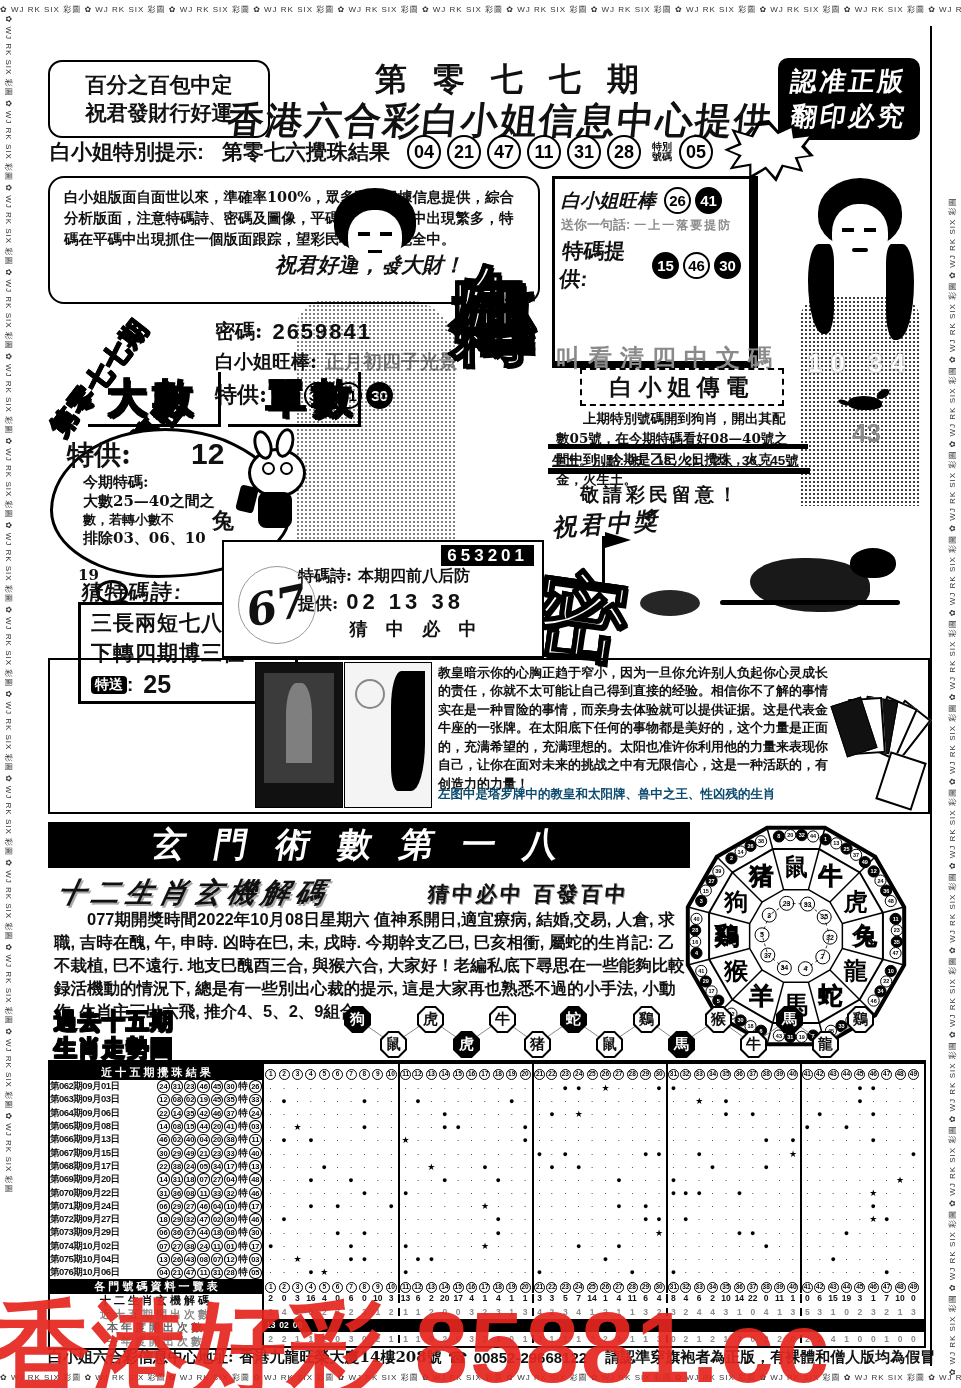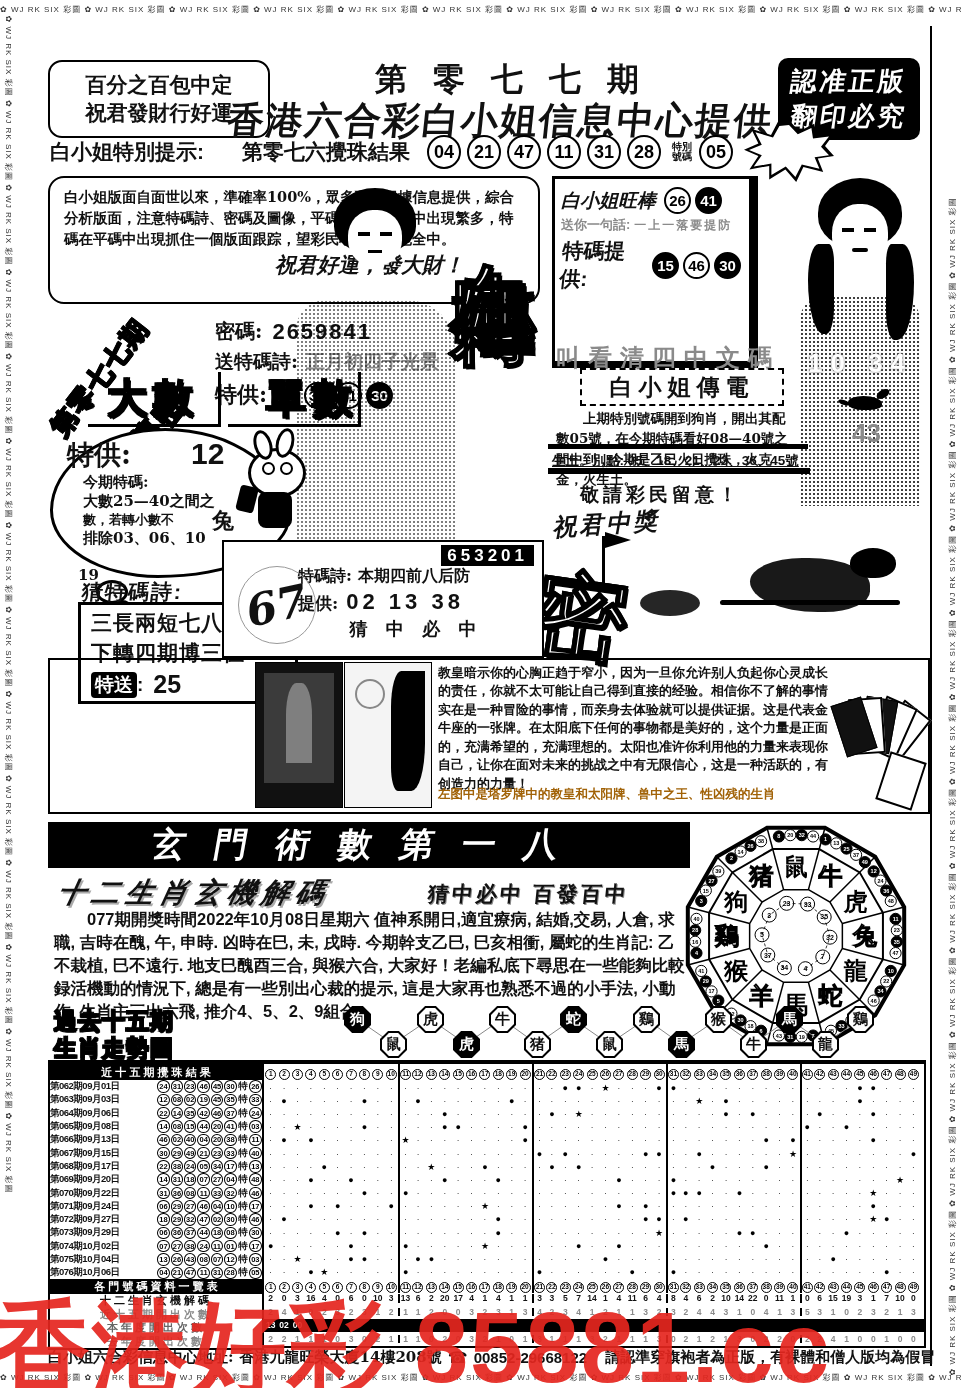--- a/index.html
+++ b/index.html
@@ -69,21 +69,21 @@
 <div class="abs b serif" style="left:280px;top:58px;width:480px;text-align:center;font-size:32px;letter-spacing:26px;">第零七七期</div>
 <div class="abs b serif" style="left:200px;top:96px;width:600px;text-align:center;font-size:37px;letter-spacing:2px;transform:skewX(-6deg);">香港六合彩白小姐信息中心提供</div>
 
 <div class="abs blackbar" style="left:778px;top:58px;width:142px;height:82px;border-radius:10px;display:flex;flex-direction:column;align-items:center;justify-content:center;">
   <div class="b" style="font-size:26px;letter-spacing:3px;transform:skewX(-8deg);">認准正版</div>
   <div class="b" style="font-size:26px;letter-spacing:3px;transform:skewX(-8deg);">翻印必究</div>
 </div>
 
 <div class="abs" style="left:50px;top:132px;width:880px;height:40px;display:flex;align-items:center;">
   <span class="b" style="font-size:21px;">白小姐特別提示:</span>
-  <span class="b serif" style="font-size:21px;margin-left:38px;margin-right:14px;">第零七六攪珠結果</span>
+  <span class="b serif" style="font-size:21px;margin-left:18px;margin-right:14px;">第零七六攪珠結果</span>
   <span id="result-circles" style="display:inline-flex;align-items:center;">
       <span class="circ big">04</span>
       <span class="circ big">21</span>
       <span class="circ big">47</span>
       <span class="circ big">11</span>
       <span class="circ big">31</span>
       <span class="circ big">28</span>
     </span>
   <span style="display:inline-flex;flex-direction:column;margin:0 4px 0 8px;font-size:10px;font-weight:bold;line-height:1.05;">
     <span>特別</span>
@@ -103,21 +103,21 @@
 
 <div class="abs stroke2 b" style="left:30px;top:360px;font-size:26px;transform:rotate(-52deg);letter-spacing:2px;">第零七七期</div>
 <div class="abs stroke2 b" style="left:40px;top:440px;font-size:30px;transform:rotate(-48deg);letter-spacing:4px;">白小姐傳密</div>
 
 <div class="abs" style="left:215px;top:318px;width:330px;">
   <div style="display:flex;align-items:center;">
     <span class="b serif" style="font-size:20px;">密碼:</span>
     <span class="b" style="font-size:22px;margin-left:10px;letter-spacing:2px;">2659841</span>
   </div>
   <div style="display:flex;align-items:baseline;margin-top:4px;">
-    <span class="b serif" style="font-size:19px;">送特碼詩:</span>
+    <span class="b serif" style="font-size:19px;">白小姐旺棒:</span>
     <span class="b serif faint" style="font-size:19px;margin-left:8px;">正月初四子光景</span>
   </div>
   <div style="display:flex;align-items:center;margin-top:5px;">
     <span class="b serif" style="font-size:22px;">特供:</span>
     <span id="pw-circles" style="display:inline-flex;margin-left:4px;">
         <span class="circ med">14</span>
         <span class="circ med">37</span>
         <span class="circ med">41</span>
         <span class="circ med filled">30</span>
       </span>
@@ -229,21 +229,21 @@
   <span class="abs" style="left:26px;top:64px;width:34px;height:36px;background:#000;border-radius:8px;"></span>
   <span class="abs" style="left:6px;top:58px;width:18px;height:26px;background:#000;border-radius:4px;transform:rotate(14deg);"></span>
 </div>
 <div class="abs b serif" style="left:212px;top:506px;font-size:22px;">兔</div>
 
 <div class="abs b" style="left:82px;top:578px;font-size:21px;letter-spacing:2px;transform:skewX(-6deg);">猜特碼詩:</div>
 <div class="abs" style="left:78px;top:602px;width:220px;height:102px;border:3px solid #000;padding:4px 10px;box-sizing:border-box;background:#fff;">
   <div class="b serif" style="font-size:21px;letter-spacing:1px;">三長兩短七八開</div>
   <div class="b serif" style="font-size:21px;letter-spacing:1px;margin-top:2px;">下轉四期博三位</div>
   <div style="display:flex;align-items:center;margin-top:3px;">
-    <span class="blackbar b" style="font-size:19px;padding:0 4px;border-radius:4px;">特送</span>
+    <span class="blackbar b" style="font-size:14px;padding:0 4px;border-radius:4px;">特送</span>
     <span class="b" style="font-size:19px;">:</span>
     <span class="b" style="font-size:25px;margin-left:10px;">25</span>
   </div>
 </div>
 
 <div class="abs" style="left:222px;top:540px;width:322px;height:118px;border:2px solid #000;background:#fff;padding:4px 8px;box-sizing:border-box;">
   <div style="text-align:right;">
     <span class="blackbar b" style="font-size:17px;letter-spacing:4px;padding:1px 6px;">653201</span>
   </div>
   <div style="margin-left:66px;">
@@ -265,21 +265,21 @@
 <div class="abs" style="left:48px;top:658px;width:878px;height:152px;border:2px solid #000;">
   <div class="abs card" style="left:205px;top:2px;width:86px;height:144px;">
     <span class="abs" style="left:8px;top:10px;width:70px;height:110px;background:#fff;opacity:.18;"></span>
     <span class="abs" style="left:30px;top:20px;width:26px;height:80px;background:#fff;opacity:.35;border-radius:40% 40% 0 0;"></span>
   </div>
   <div class="abs card" style="left:294px;top:2px;width:86px;height:144px;background:#f4f4f4;border:1px solid #000;">
     <span class="abs" style="left:46px;top:8px;width:34px;height:120px;background:#000;border-radius:30% 0 40% 20%;"></span>
     <span class="abs" style="left:10px;top:16px;width:26px;height:26px;border:2px solid #888;border-radius:50%;"></span>
   </div>
   <div class="abs" style="left:388px;top:4px;width:400px;font-size:13px;line-height:1.42;font-weight:bold;">教皇暗示你的心胸正趋于窄小，因为一旦你允许别人负起你心灵成长的责任，你就不太可能让自己得到直接的经验。相信你不了解的事情实在是一种冒险的事情，而亲身去体验就可以提供证据。这是代表金牛座的一张牌。在太阳底下任何的事物都是美好的，这个力量是正面的，充满希望的，充满理想的。太阳也准许你利用他的力量来表现你自己，让你在面对未来的挑战之中有无限信心，这是一种活跃的，有创造力的力量！</div>
-  <div class="abs" style="left:388px;top:126px;width:400px;font-size:12.5px;font-weight:bold;color:#a16207;">左图中是塔罗牌中的教皇和太阳牌、兽中之王、性凶残的生肖</div>
+  <div class="abs" style="left:388px;top:126px;width:400px;font-size:12.5px;font-weight:bold;color:#0c4a6e;">左图中是塔罗牌中的教皇和太阳牌、兽中之王、性凶残的生肖</div>
   <div class="abs" style="left:780px;top:40px;width:100px;height:105px;">
     <span class="abs card" style="left:54px;top:4px;width:30px;height:52px;transform:rotate(38deg);background:#fff;border:2px solid #000;"></span>
     <span class="abs card" style="left:44px;top:0px;width:30px;height:52px;transform:rotate(24deg);background:#fff;border:2px solid #000;"></span>
     <span class="abs card" style="left:32px;top:-2px;width:30px;height:52px;transform:rotate(10deg);background:#111;"></span>
     <span class="abs card" style="left:20px;top:-2px;width:30px;height:52px;transform:rotate(-4deg);background:#fff;border:2px solid #000;"></span>
     <span class="abs card" style="left:8px;top:0px;width:30px;height:52px;transform:rotate(-18deg);background:#111;"></span>
     <span class="abs card" style="left:52px;top:56px;width:34px;height:46px;transform:rotate(18deg);background:#fff;border:2px solid #000;"></span>
   </div>
 </div>
 

